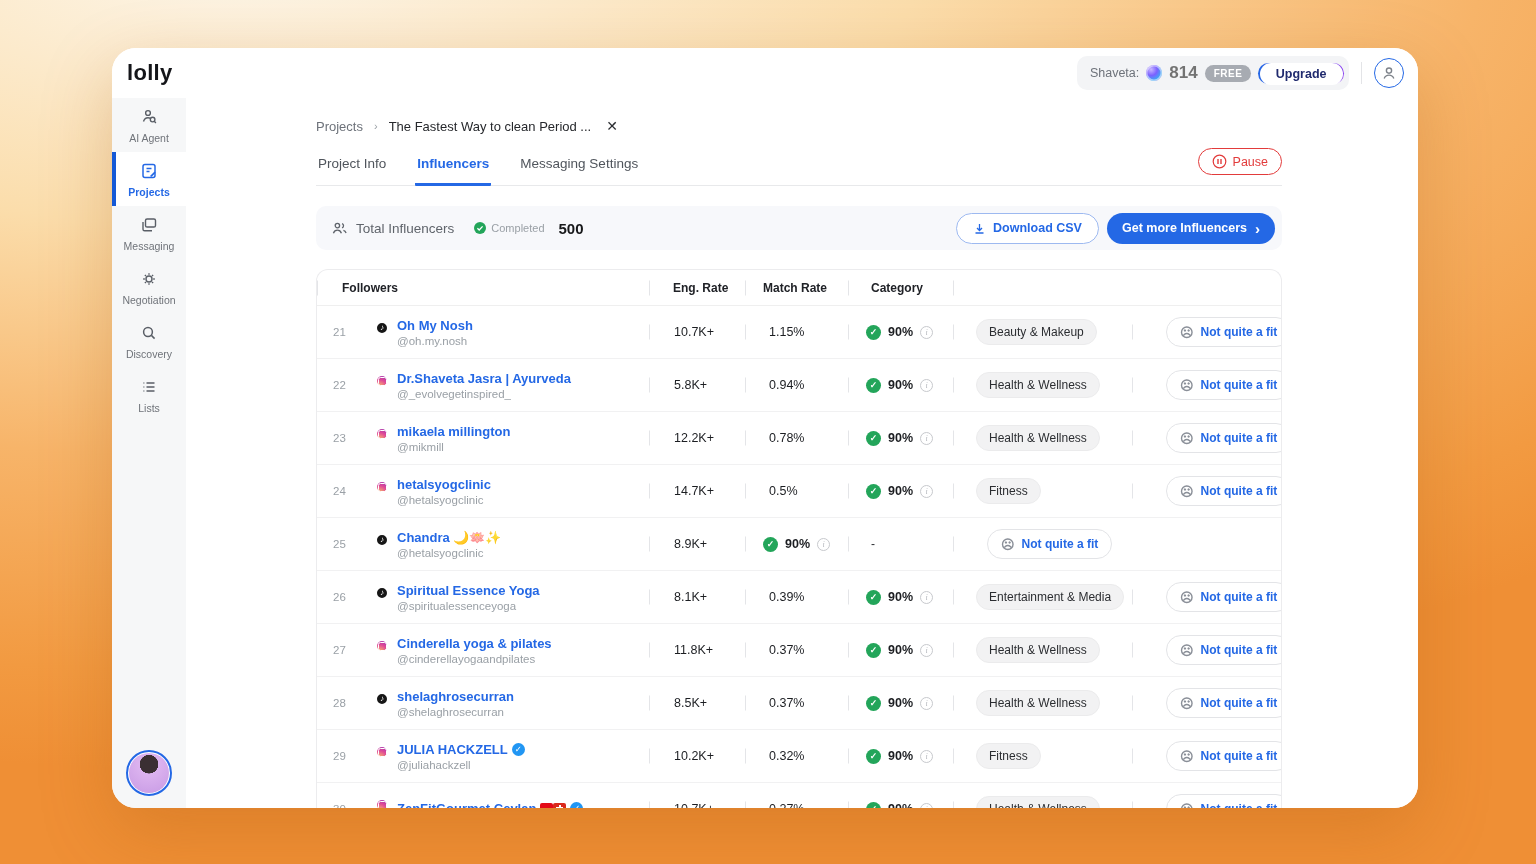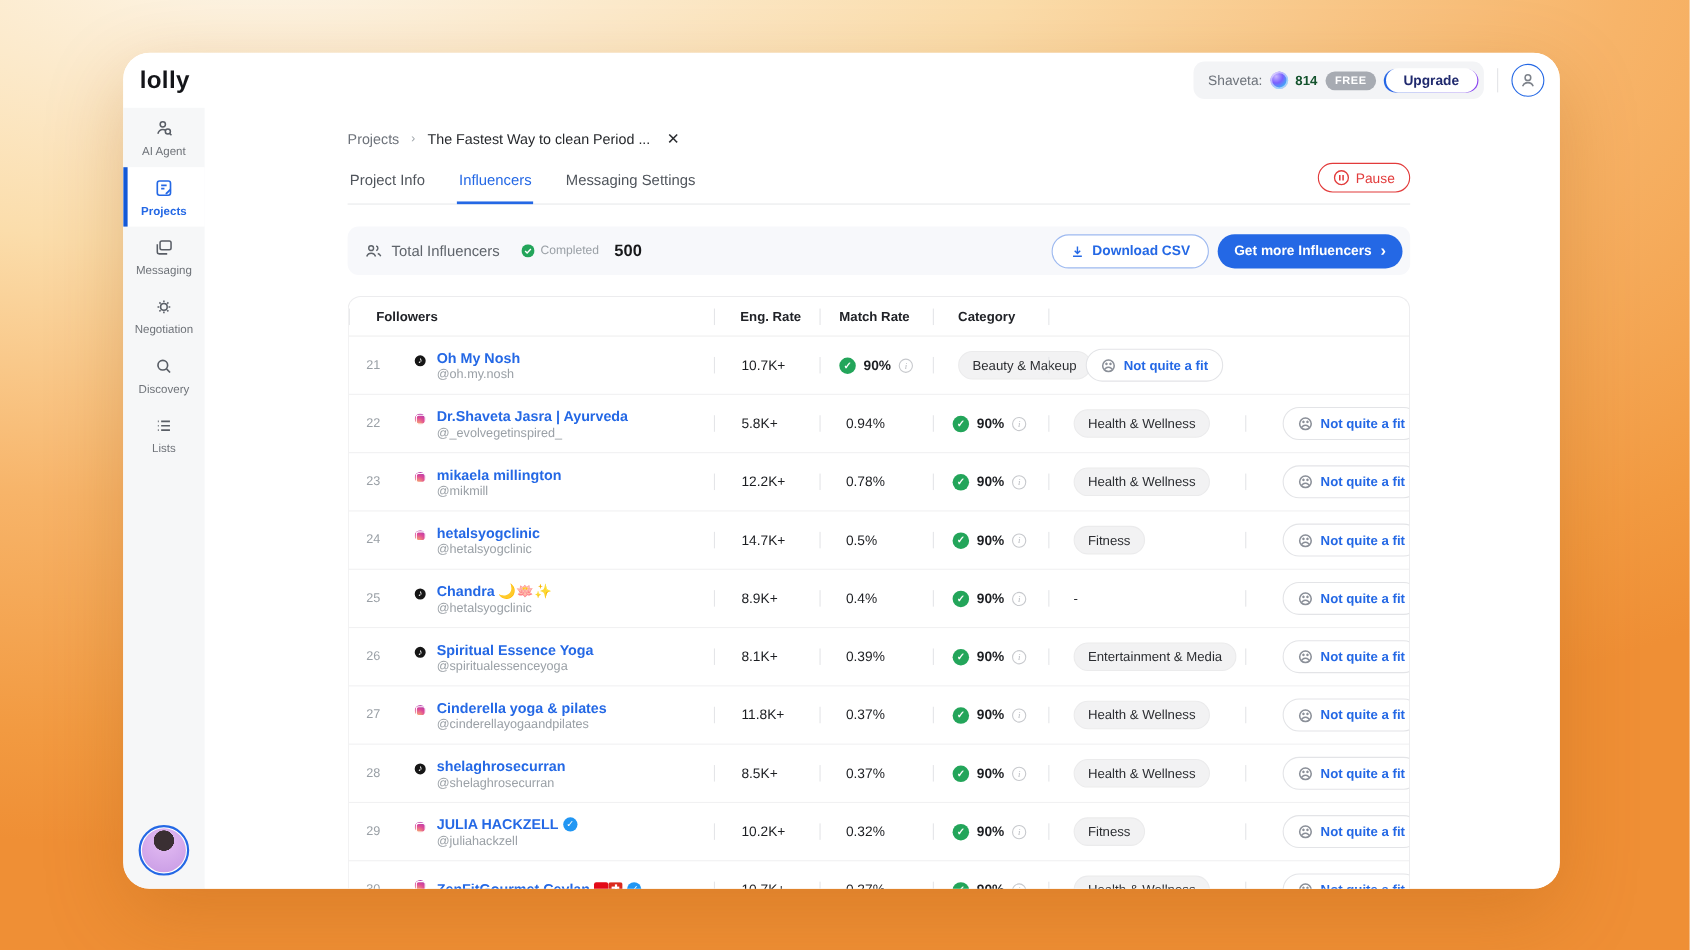--- a/index.html
+++ b/index.html
@@ -15,21 +15,21 @@
     box-shadow:0 24px 70px rgba(170,85,10,.28);
     display:flex; flex-direction:column;
   }
   
   .topbar { height:50px; flex:0 0 50px; display:flex; align-items:center; justify-content:space-between; padding:0 14px 0 15px; background:#fff; }
   .logo { font-size:22px; font-weight:800; color:#141519; letter-spacing:.3px; }
   .topbar-right { display:flex; align-items:center; gap:12px; }
   .balance-pill { display:flex; align-items:center; gap:7px; background:#f3f4f6; border-radius:10px; height:34px; padding:0 5px 0 13px; }
   .balance-label { font-size:12.5px; color:#6d727a; }
   .coin { width:16px; height:16px; border-radius:50%; background:radial-gradient(circle at 32% 28%, #c8b6ff 0%, #7b61ff 38%, #3fa9f5 70%, #d457d0 100%); box-shadow:inset 0 0 0 1.5px rgba(255,255,255,.5); }
-  .balance-value { font-size:12px; font-weight:700; color:#14532d; }
+  .balance-value { font-size:17px; font-weight:700; color:#737373; }
   .free-badge { background:#a7abb2; color:#fff; font-size:10px; font-weight:700; letter-spacing:.5px; border-radius:10px; padding:3px 9px; }
   .upgrade-wrap { background:linear-gradient(90deg,#2468e5,#8a3ff0); padding:1.5px; border-radius:15px; cursor:pointer; }
   .upgrade-btn { background:#fff; border-radius:14px; padding:4px 16px; font-size:12.5px; font-weight:700; color:#202a6e; }
   .topbar-divider { width:1px; height:22px; background:#e3e4e7; }
   .user-avatar-btn { width:30px; height:30px; border-radius:50%; border:1.6px solid #2468e5; display:flex; align-items:center; justify-content:center; background:#fff; cursor:pointer; }
   
   .shell { flex:1; display:flex; min-height:0; }
   .sidebar { width:74px; flex:0 0 74px; background:#f6f7f8; position:relative; display:flex; flex-direction:column; }
   .side-item { height:54px; display:flex; flex-direction:column; align-items:center; justify-content:center; gap:5px; font-size:10.5px; color:#6f7379; cursor:pointer; border-left:4px solid transparent; border-right:4px solid transparent; }
   .side-item svg { stroke:#595e66; }
@@ -39,21 +39,21 @@
   .side-avatar .pic { width:100%; height:100%; border-radius:50%; background:radial-gradient(circle at 50% 28%, #3a2f33 0%, #3a2f33 26%, #dcb3ef 27%, #c79ae4 100%); }
   
   .main { flex:1; background:#fff; padding:14px 136px 0 130px; min-width:0; }
   .breadcrumb { display:flex; align-items:center; gap:11px; font-size:13px; margin-top:6px; }
   .crumb-root { color:#6d727a; cursor:pointer; }
   .crumb-sep { color:#9aa0a6; font-size:11px; }
   .crumb-title { color:#26282c; }
   .crumb-close { color:#2b2d31; font-size:14px; margin-left:4px; cursor:pointer; }
   .tabs-row { margin-top:22px; position:relative; border-bottom:1px solid #e8e9eb; display:flex; gap:27px; }
   .tab { font-size:13.5px; color:#50555c; padding:0 2px 12px; cursor:pointer; border-bottom:3px solid transparent; margin-bottom:-1px; border-radius:1px; }
-  .tab.active { color:#2468e5; font-weight:400; border-bottom-color:#2468e5; }
+  .tab.active { color:#2468e5; font-weight:700; border-bottom-color:#2468e5; }
   .pause-btn { position:absolute; right:0; top:-8px; display:flex; align-items:center; gap:6px; border:1px solid #e23b3b; color:#e23b3b; border-radius:15px; height:27px; padding:0 13px; font-size:12.5px; background:#fff; cursor:pointer; }
   
   .summary { margin-top:20px; height:44px; background:#f7f8fb; border-radius:10px; display:flex; align-items:center; justify-content:space-between; padding:0 7px 0 15px; }
   .summary-left { display:flex; align-items:center; }
   .summary-title { font-size:13.5px; color:#5f646b; margin-left:8px; }
   .completed { display:flex; align-items:center; gap:5px; margin-left:20px; }
   .completed-label { font-size:11px; color:#9aa0a6; }
   .summary-count { font-size:15px; font-weight:700; color:#17181a; margin-left:14px; }
   .summary-right { display:flex; align-items:center; gap:8px; }
   .dl-btn { display:flex; align-items:center; gap:7px; border:1px solid #9db9f0; color:#2468e5; background:#fff; border-radius:16px; height:31px; padding:0 16px; font-size:12.5px; font-weight:600; cursor:pointer; }
@@ -251,20 +251,23 @@
         <span class="name-line">
           <span class="inf-name">Oh My Nosh</span>
 
         </span>
         <div class="inf-handle">@oh.my.nosh</div>
       </span>
     </div>
     <div class="cell c2">
                 <span class="num-text">10.7K+</span>
               </div>
+    <div class="cell c3">
+                <span class="num-text">1.15%</span>
+              </div>
     <div class="cell c4">
       <span class="match-check">✓</span>
       <span class="match-val">90%</span>
       <span class="info-icon">i</span>
     </div>
     <div class="cell c5">
       <span class="cat-pill">Beauty &amp; Makeup</span>
     </div>
     <div class="cell c6">
       <button class="notfit-btn">
@@ -391,23 +394,20 @@
       <span class="name-block">
         <span class="name-line">
           <span class="inf-name">Chandra 🌙🪷✨</span>
 
         </span>
         <div class="inf-handle">@hetalsyogclinic</div>
       </span>
     </div>
     <div class="cell c2">
                 <span class="num-text">8.9K+</span>
-              </div>
-    <div class="cell c3">
-                <span class="num-text">0.4%</span>
               </div>
     <div class="cell c4">
       <span class="match-check">✓</span>
       <span class="match-val">90%</span>
       <span class="info-icon">i</span>
     </div>
     <div class="cell c5">
       <span class="cat-pill plain">-</span>
     </div>
     <div class="cell c6">

